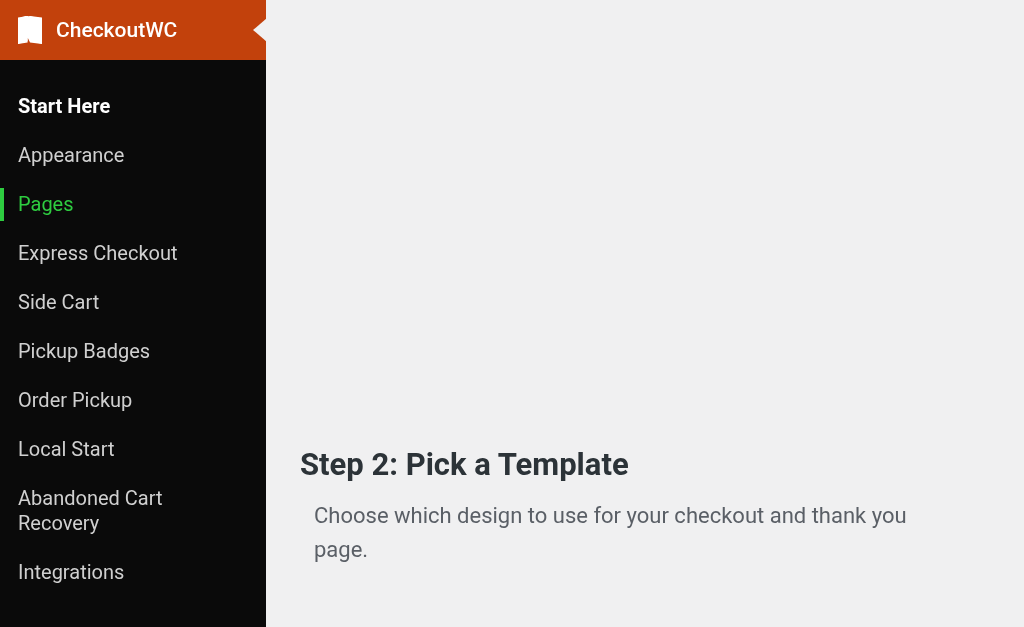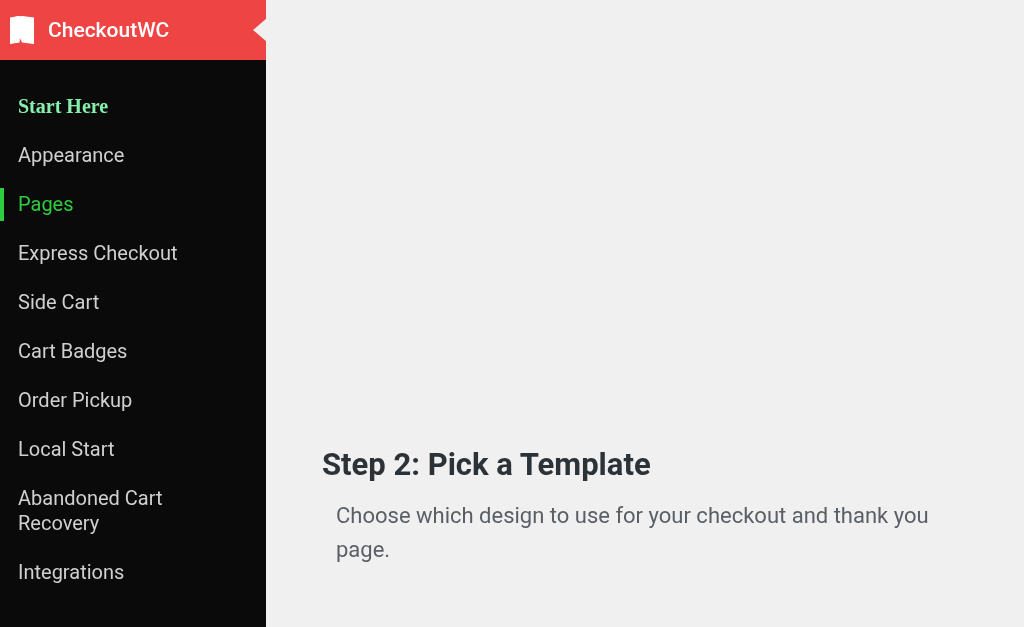--- a/index.html
+++ b/index.html
@@ -16,25 +16,25 @@
       display: flex;
     }
     .sidebar {
       width: 266px;
       background: #0a0a0a;
       display: flex;
       flex-direction: column;
       flex-shrink: 0;
     }
     .sidebar-header {
-      background: #ef4444;
+      background: #c2410c;
       height: 60px;
       display: flex;
       align-items: center;
-      padding-left: 10px;
+      padding-left: 18px;
       position: relative;
     }
     .sidebar-header::after {
       content: "";
       position: absolute;
       right: -1px;
       top: 50%;
       transform: translateY(-50%);
       width: 0;
       height: 0;
@@ -63,39 +63,38 @@
     }
     .nav-item {
       color: #d0d0d0;
       font-size: 20px;
       padding: 12px 18px;
       cursor: pointer;
       line-height: 1.25;
       position: relative;
     }
     .nav-item.bold {
-      color: #86efac;
+      color: #ffffff;
       font-weight: 700;
-      font-family: Liberation Serif, serif;
     }
     .nav-item.active {
       color: #2ecc40;
     }
     .nav-item.active::before {
       content: "";
       position: absolute;
       left: 0;
       top: 8px;
       bottom: 8px;
       width: 4px;
       background: #2ecc40;
     }
     .main {
       flex: 1;
-      padding: 0 56px;
+      padding: 0 34px;
       display: flex;
       flex-direction: column;
       justify-content: flex-end;
       padding-bottom: 60px;
     }
     .step-heading {
       color: #2c3338;
       font-size: 31px;
       font-weight: 700;
       margin-bottom: 16px;
@@ -131,21 +130,21 @@
     <div class="nav-item active">
       <span>Pages</span>
     </div>
     <div class="nav-item">
       <span>Express Checkout</span>
     </div>
     <div class="nav-item">
       <span>Side Cart</span>
     </div>
     <div class="nav-item">
-      <span>Cart Badges</span>
+      <span>Pickup Badges</span>
     </div>
     <div class="nav-item">
       <span>Order Pickup</span>
     </div>
     <div class="nav-item">
       <span>Local Start</span>
     </div>
     <div class="nav-item">
       <span>Abandoned Cart Recovery</span>
     </div>

